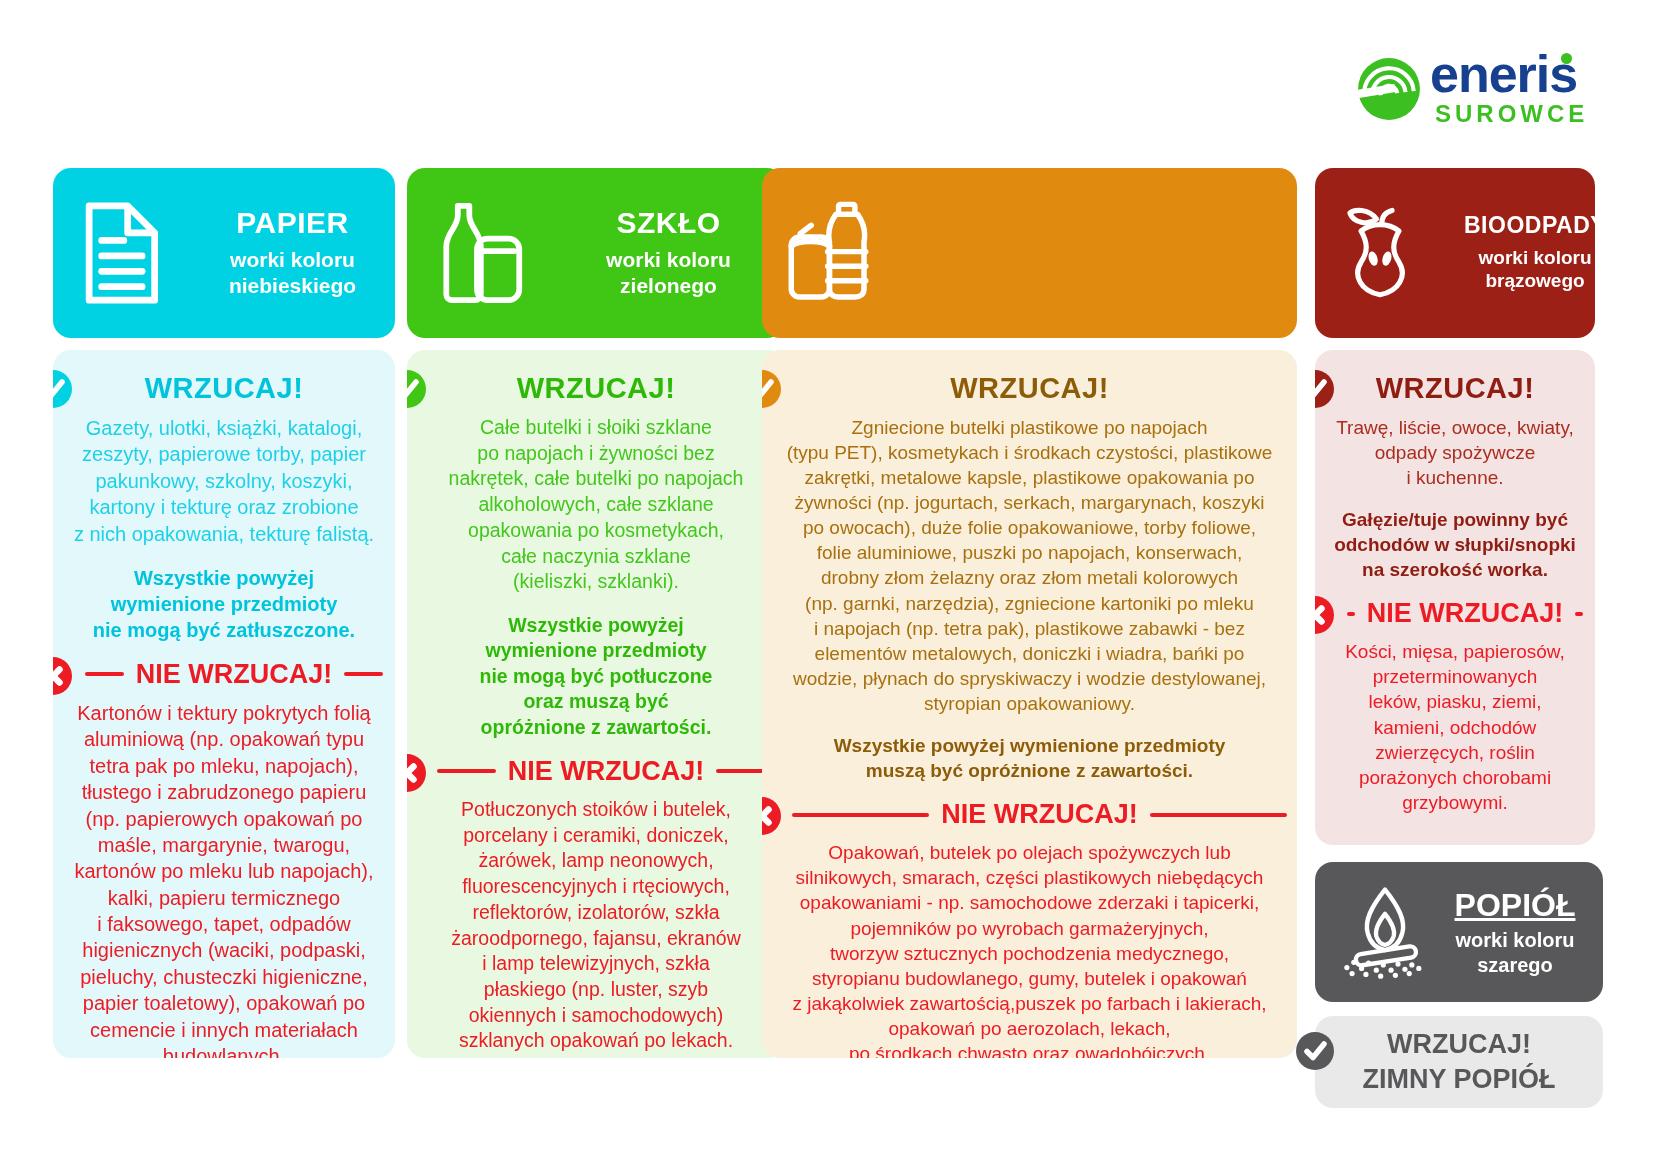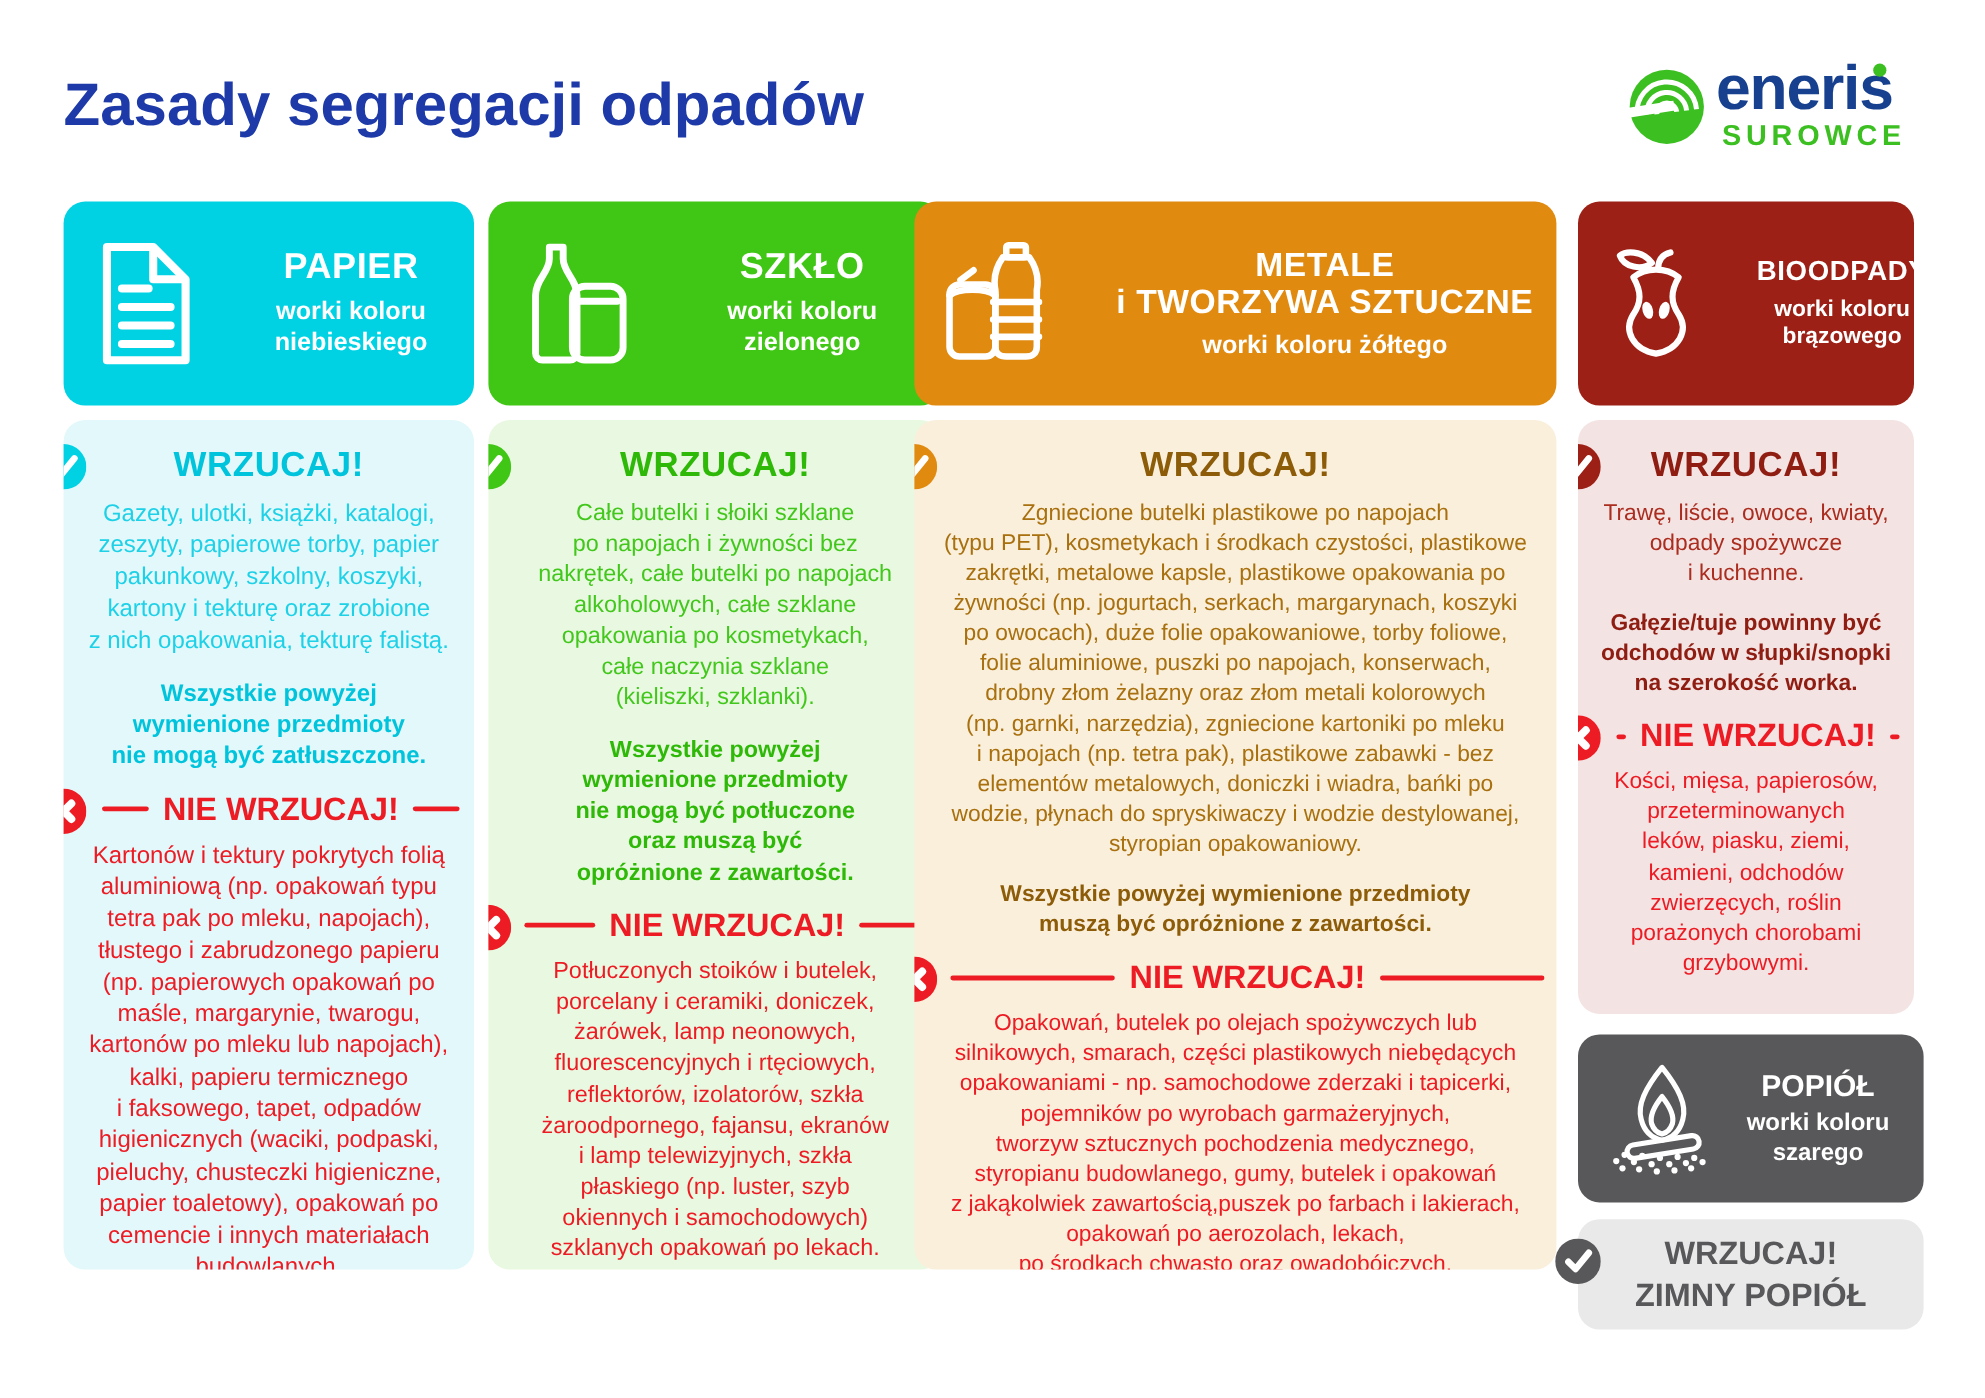--- a/index.html
+++ b/index.html
@@ -47,35 +47,34 @@
   .c2{left:762px;width:535px;}  .c2 .col-body{height:708px;font-size:19px;--pad:10px;}
   .c2 .col-title{font-size:28px;}
   .c3{left:1315px;width:280px;} .c3 .col-body{height:495px;font-size:19px;--pad:12px;}
   .c3 .col-title{font-size:23px;}
   .c3 .col-sub{font-size:19px;}
   
   .popwrap{position:absolute;left:1315px;width:288px;top:0;height:100%;}
   .pop-head{position:absolute;left:0;right:0;top:862px;height:140px;border-radius:18px;
           background:var(--head,#58585a);display:flex;align-items:center;color:#fff;
           padding:0 10px;box-sizing:border-box;}
-  .pop-title{font-weight:700;font-size:25px;}
+  .pop-title{font-weight:700;font-size:32px;text-decoration:underline;}
   .pop-sub{font-weight:700;font-size:20px;white-space:pre-line;line-height:1.25;margin-top:4px;}
   .pop-body{position:absolute;left:0;right:0;top:1016px;height:92px;border-radius:18px;
           background:var(--bg,#e9e9ea);display:flex;align-items:center;justify-content:center;}
   .pop-text{font-weight:700;font-size:27px;color:var(--text,#58585a);white-space:pre-line;
           line-height:1.3;text-align:center;}
   .pop-badge{position:absolute;left:-19px;top:16px;width:38px;height:38px;}
   .pop-badge svg{display:block;width:38px;height:38px;}
 </style>
 </head>
 <body>
 
 <div class="poster">
 
-  <h1 class="page-title">Zasady segregacji odpadów</h1>
 
   <div class="logo">
     <span>
       <svg class="logo-mark" viewBox="0 0 64 64">
         <circle cx="32" cy="32" r="30" fill="var(--c-logo_green,#3cbf21)"></circle>
         <g stroke="#fff" stroke-width="4" fill="none">
           <path d="M8 38 A24 24 0 1 1 56 34"></path>
           <path d="M16 38 A16 16 0 1 1 48 35"></path>
           <path d="M24 38 A8 8 0 1 1 40 36"></path>
         </g>
@@ -233,25 +232,20 @@
           <g fill="none" stroke="#fff" stroke-width="6" stroke-linejoin="round" stroke-linecap="round">
             <rect x="8" y="40" width="42" height="66" rx="9"></rect>
             <path d="M8 50 c8 -7 34 -7 42 0"></path>
             <path d="M18 36 l12 -9"></path>
             <rect x="60" y="4" width="18" height="11" rx="2"></rect>
             <path d="M57 15 h24 c7 10 9 20 7 30 v52 c0 6 -4 9 -10 9 H60 c-6 0 -10 -3 -10 -9 V45 c-2 -10 0 -20 7 -30 z"></path>
             <path d="M48 56 h42 M48 72 h42 M48 88 h42"></path>
           </g>
         </svg>
       </span>
-      <div class="head-text">
-        <div class="col-title">METALE
-i TWORZYWA SZTUCZNE</div>
-        <div class="col-sub">worki koloru żółtego</div>
-      </div>
     </header>
     <div class="col-body">
       <div class="h-row">
         <span class="badge">
           <svg viewBox="0 0 38 38">
               <circle cx="19" cy="19" r="19" fill="var(--head)"></circle>
               <path d="M11 19.5 l6 6 L28 12" fill="none" stroke="#fff" stroke-width="5.5" stroke-linecap="round" stroke-linejoin="round"></path>
             </svg>
         </span>
         <h2 class="yes-label">WRZUCAJ!</h2>

